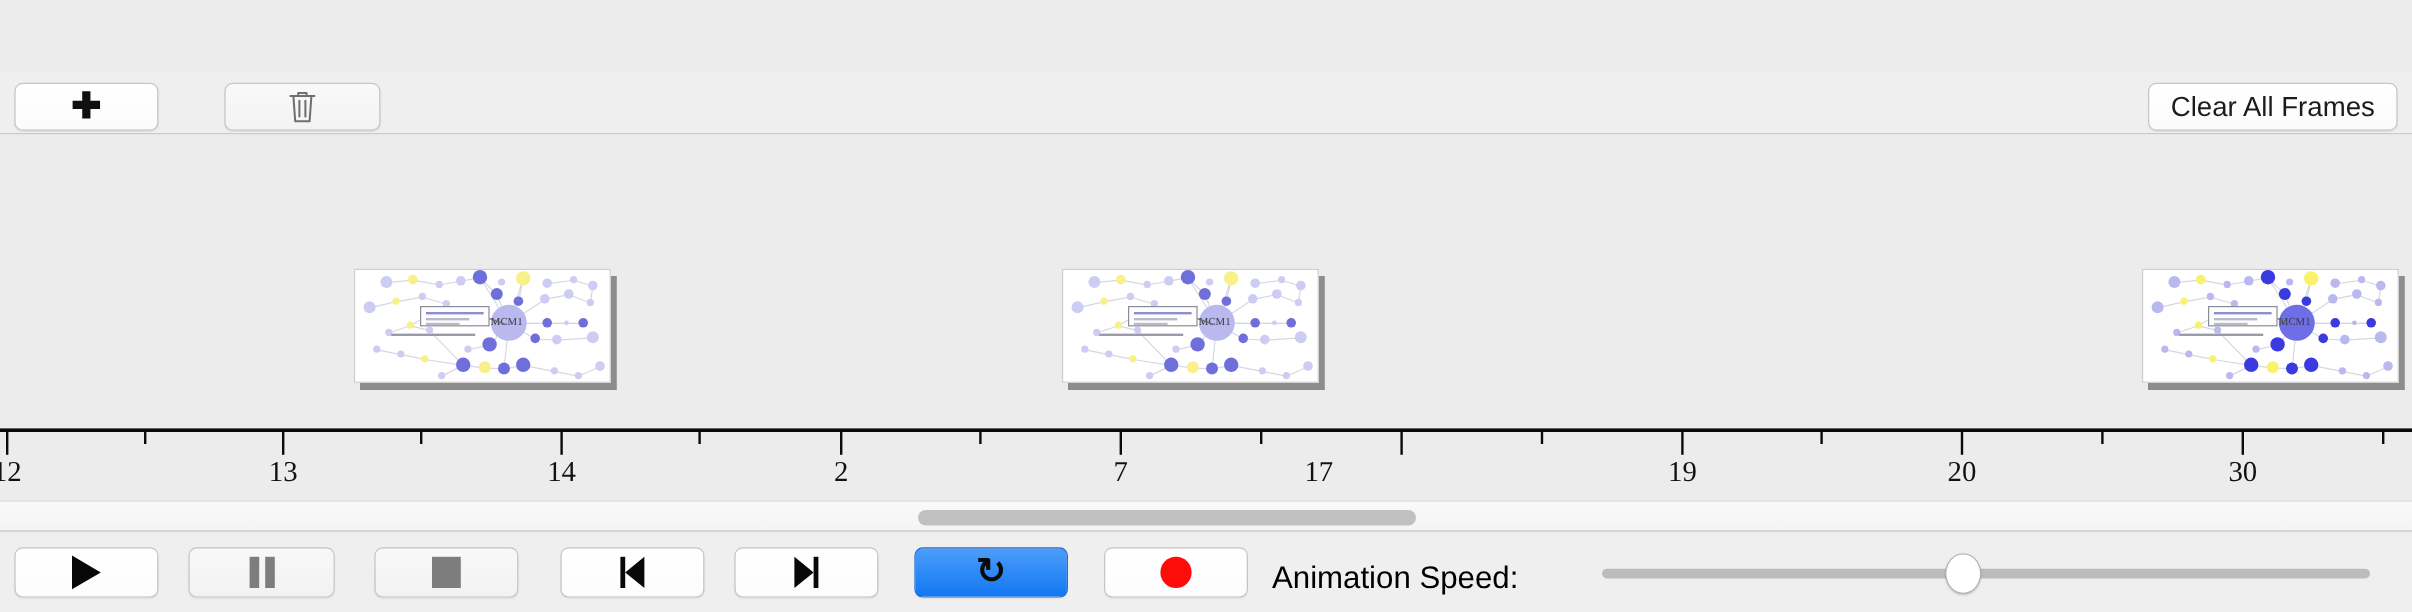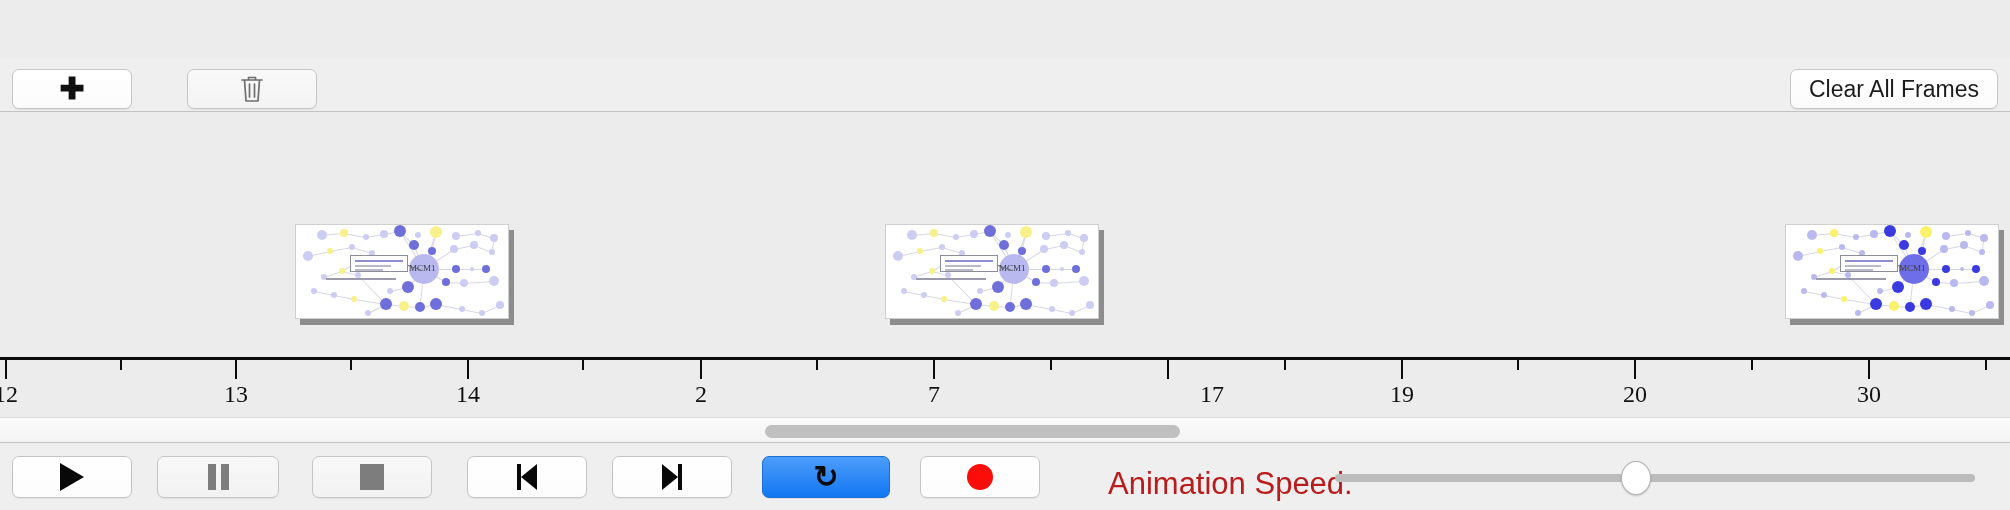--- a/index.html
+++ b/index.html
@@ -170,22 +170,22 @@
     border-top: 13px solid transparent; border-bottom: 13px solid transparent;
   }
   .gi-last i.tri {
     width: 0; height: 0; border-left: 16px solid #080808;
     border-top: 13px solid transparent; border-bottom: 13px solid transparent;
   }
   .gi-loop { font-size: 30px; line-height: 1; color: #0a0a0a; font-weight: 700; }
   .gi-rec { width: 26px; height: 26px; border-radius: 50%; background: #fc0d09; }
 
   .speed-label {
-    position: absolute; left: 1108px; top: 22px;
-    font-size: 31px; color: #b91c1c; white-space: nowrap;
+    position: absolute; left: 1060px; top: 22px;
+    font-size: 26px; color: #000000; white-space: nowrap;
   }
   .slider { position: absolute; left: 1335px; top: 30px; width: 640px; height: 8px; }
   .slider .track {
     position: absolute; left: 0; top: 0; width: 640px; height: 8px;
     background: #bcbcbc; border-radius: 4px;
   }
   .slider .thumb {
     position: absolute; left: 288px; top: -13px;
     width: 30px; height: 34px; border-radius: 50%;
     background: #ffffff; border: 1px solid #b2b2b2;
@@ -521,21 +521,21 @@
           <div class="tick major" style="left: 467px;"></div>
           <div class="tick-label" style="left: 468px;">14</div>
           <div class="tick minor" style="left: 582px;"></div>
           <div class="tick major" style="left: 700px;"></div>
           <div class="tick-label" style="left: 701px;">2</div>
           <div class="tick minor" style="left: 816px;"></div>
           <div class="tick major" style="left: 933px;"></div>
           <div class="tick-label" style="left: 934px;">7</div>
           <div class="tick minor" style="left: 1050px;"></div>
           <div class="tick major" style="left: 1167px;"></div>
-          <div class="tick-label" style="left: 1212px;">17</div>
+          <div class="tick-label" style="left: 1099px;">17</div>
           <div class="tick minor" style="left: 1284px;"></div>
           <div class="tick major" style="left: 1401px;"></div>
           <div class="tick-label" style="left: 1402px;">19</div>
           <div class="tick minor" style="left: 1517px;"></div>
           <div class="tick major" style="left: 1634px;"></div>
           <div class="tick-label" style="left: 1635px;">20</div>
           <div class="tick minor" style="left: 1751px;"></div>
           <div class="tick major" style="left: 1868px;"></div>
           <div class="tick-label" style="left: 1869px;">30</div>
           <div class="tick minor" style="left: 1985px;"></div>

